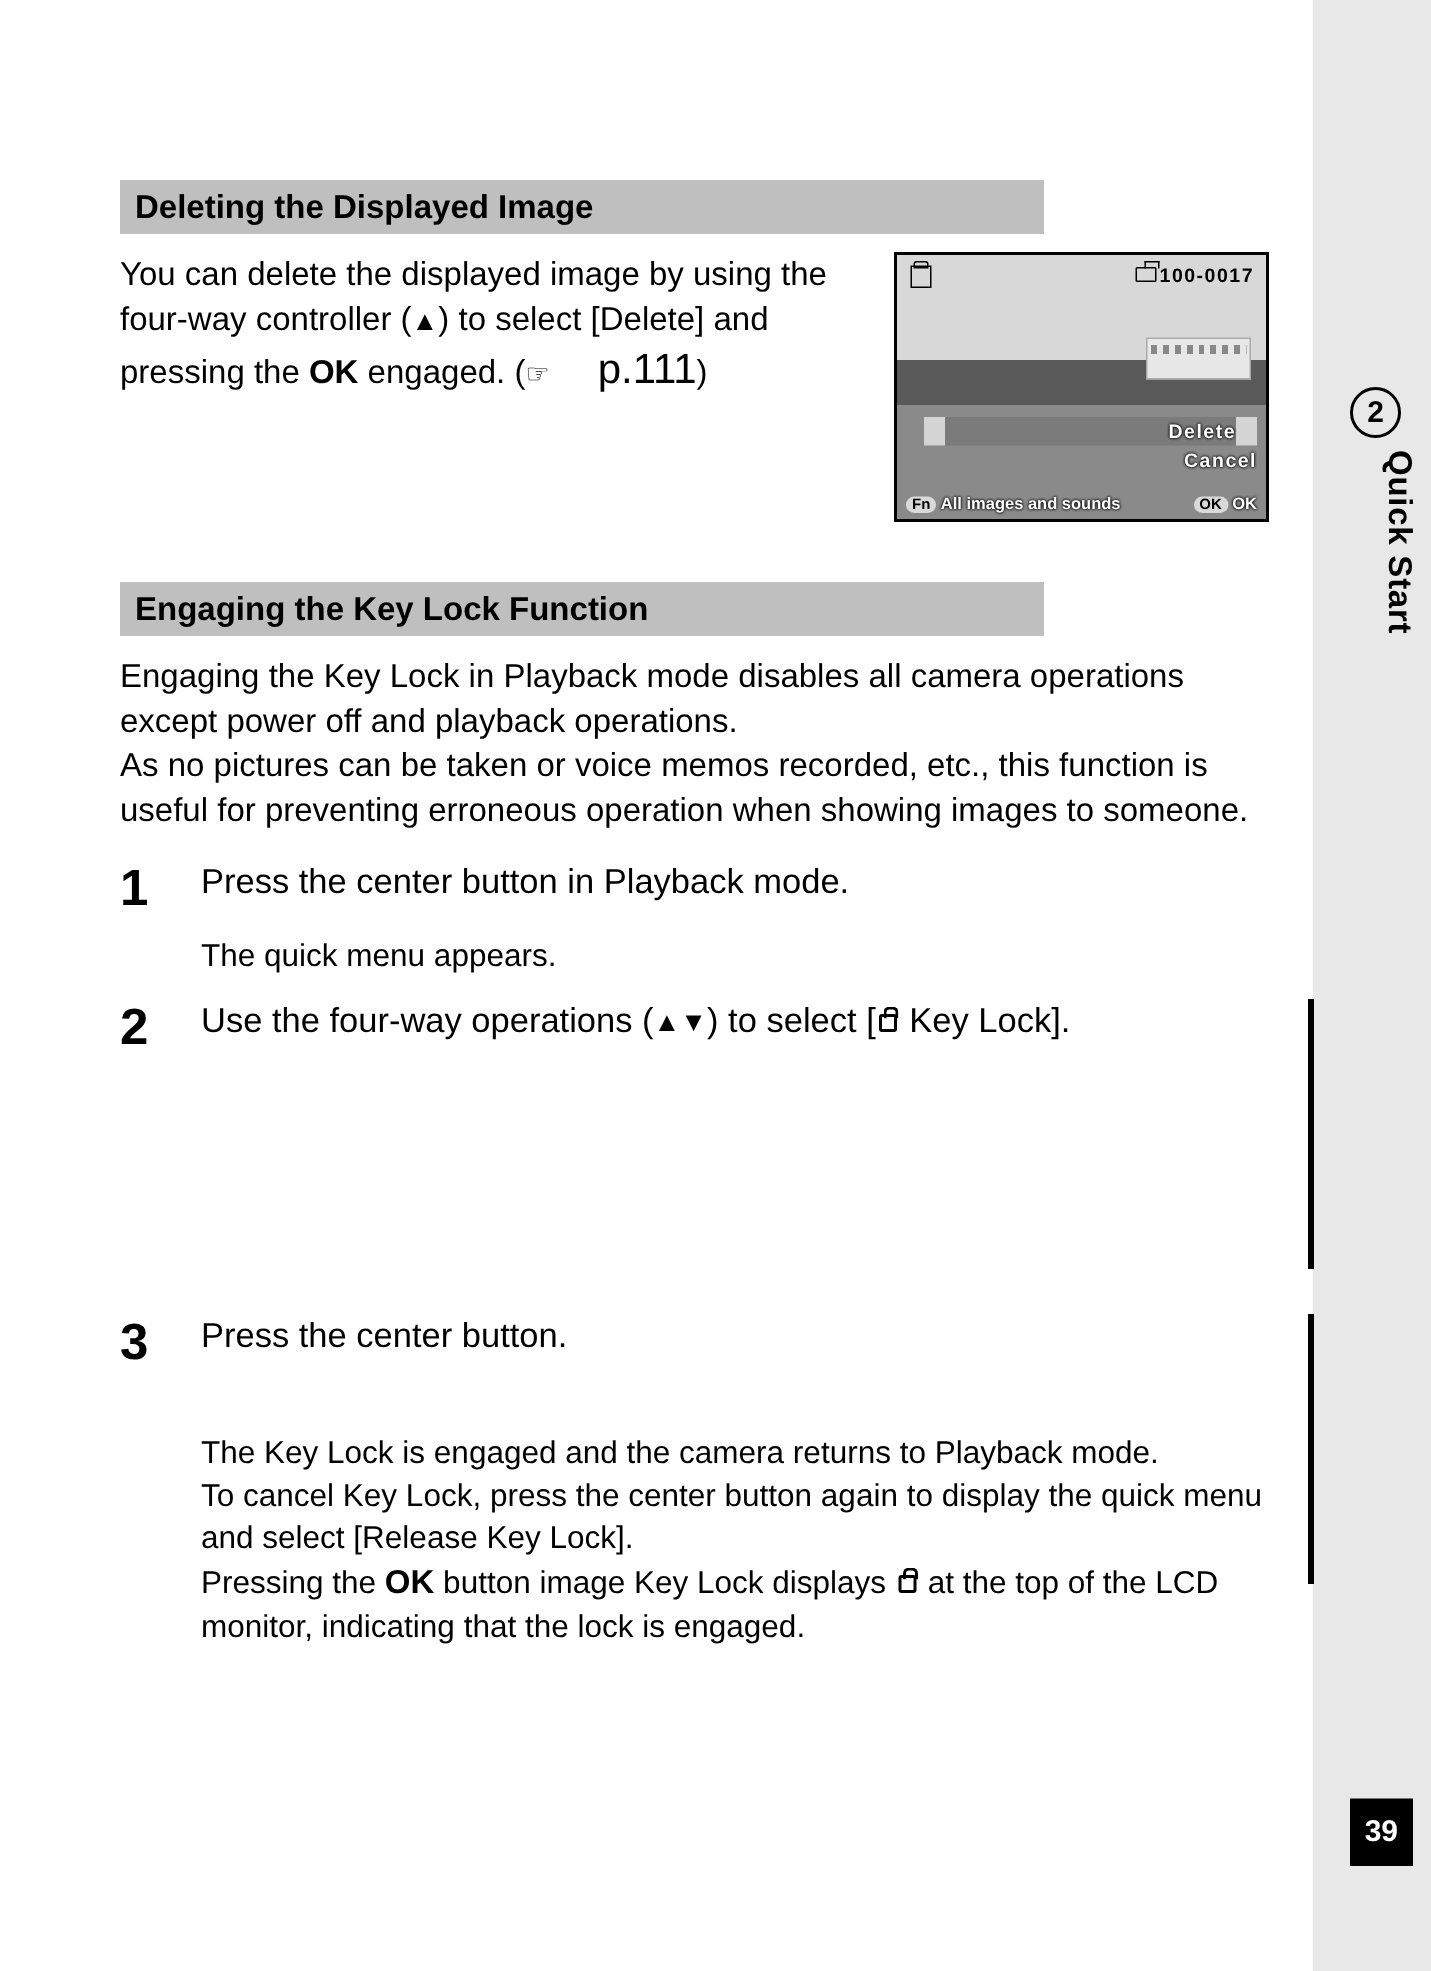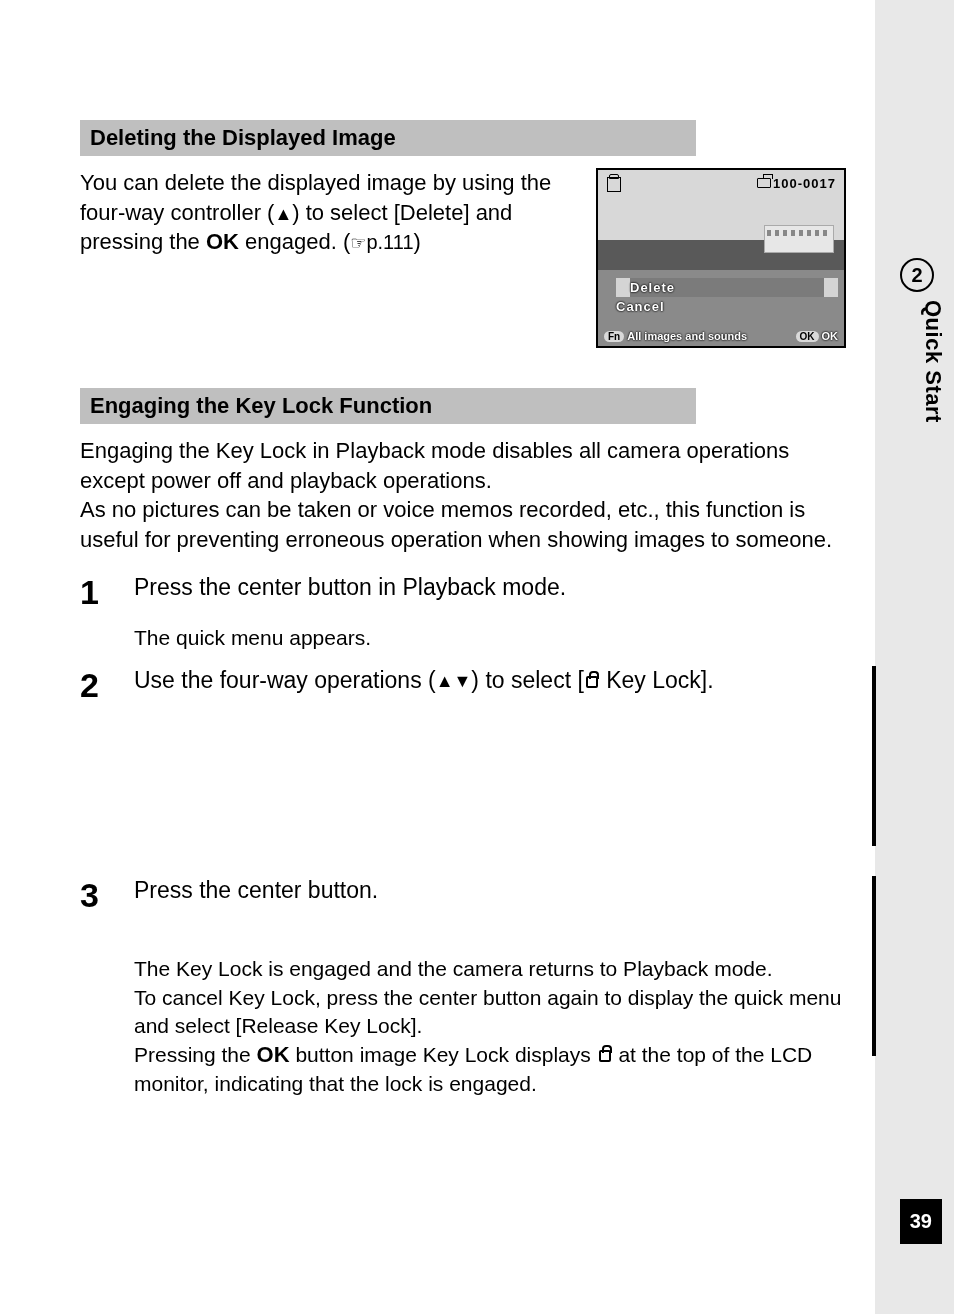--- a/index.html
+++ b/index.html
@@ -73,21 +73,21 @@
     width: 778px;
   }
   .body-text-narrow {
     font-size: 22px;
     line-height: 1.35;
     width: 500px;
   }
   .fn { font-weight: bold; font-size: 24px; }
   .ok { font-weight: bold; font-size: 22px; }
   .arrow { font-size: 18px; vertical-align: middle; }
-  .ref { font-size: 20px; }
+  .ref { font-size: 28px; margin-left: 32px; }
 
   .row { display: flex; gap: 16px; align-items: flex-start; }
 
   .lcd {
     width: 250px;
     height: 180px;
     background: #777;
     border: 2px solid #000;
     position: relative;
     overflow: hidden;
@@ -109,21 +109,21 @@
   }
   .lcd-top .folder { display:flex; align-items:center; gap:2px; letter-spacing:1px;}
   .folder-icn { display:inline-block; width:14px; height:10px; border:1.5px solid #000; border-radius:1px; position:relative;}
   .folder-icn::before{content:"";position:absolute;top:-5px;right:-3px;width:8px;height:4px;border:1.5px solid #000;border-bottom:none;}
   .trash-icn { width:16px;height:18px; position:relative;}
   .trash-icn::before{content:"";position:absolute;top:3px;left:1px;right:1px;bottom:0;border:1.5px solid #000;}
   .trash-icn::after{content:"";position:absolute;top:0;left:3px;right:3px;height:3px;border:1.5px solid #000;border-radius:2px 2px 0 0;}
 
   .lcd-menu {
     position:absolute; left:18px; right:6px; top:108px;
-    text-align:left;
+    text-align:right;
   }
   .lcd-menu-item {
     font-size: 13px; font-weight:bold; color:#fff;
     text-shadow: 0 0 2px #000, 0 0 2px #000;
     letter-spacing:1px;
     padding: 2px 0;
   }
   .lcd-menu-item.sel {
     background: rgba(120,120,120,0.85);
     border-left: 14px solid #d4d4d4;

